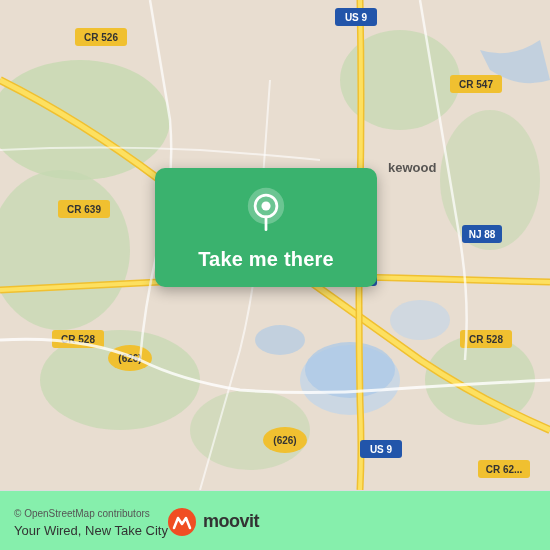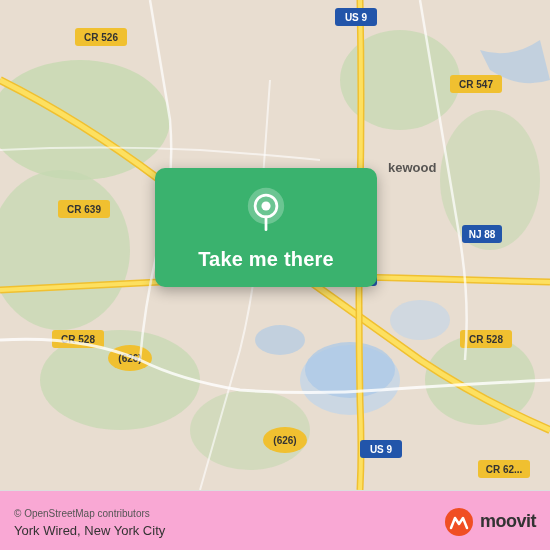--- a/index.html
+++ b/index.html
@@ -56,24 +56,23 @@
       font-size: 20px;
       font-weight: 600;
       text-align: center;
       letter-spacing: 0.2px;
     }
 
     
     #bottom-bar {
       width: 550px;
       height: 60px;
-      background: #f9a8d4;
+      background: #86efac;
       display: flex;
       align-items: center;
-      justify-content: space-between;
       padding: 0 14px;
       border-top: 1px solid #ddd;
     }
 
     .attribution {
       font-size: 10px;
       color: #555;
     }
 
     .brand-area {
@@ -193,21 +192,21 @@
       <path d="M25 34 Q25 44 25 48" stroke="white" stroke-width="3" stroke-linecap="round"></path>
     </svg>
     <span class="take-me-there">Take me there</span>
   </div>
 </div>
 
 <div id="bottom-bar">
   <div>
     <span class="attribution">© OpenStreetMap contributors</span>
     <br>
-    <span class="location-label">York Wired, New York City</span>
+    <span class="location-label">Your Wired, New Take City</span>
   </div>
 
   <div class="brand-area">
     <div class="moovit-logo">
 
       <svg class="moovit-icon" viewBox="0 0 28 28" xmlns="http://www.w3.org/2000/svg">
         <circle cx="14" cy="14" r="14" fill="#f04e23"></circle>
         <path d="M6 20 L10 10 L14 16 L18 10 L22 20" stroke="white" stroke-width="2.5" fill="none" stroke-linejoin="round" stroke-linecap="round"></path>
       </svg>
       <span class="moovit-text">moovit</span>

